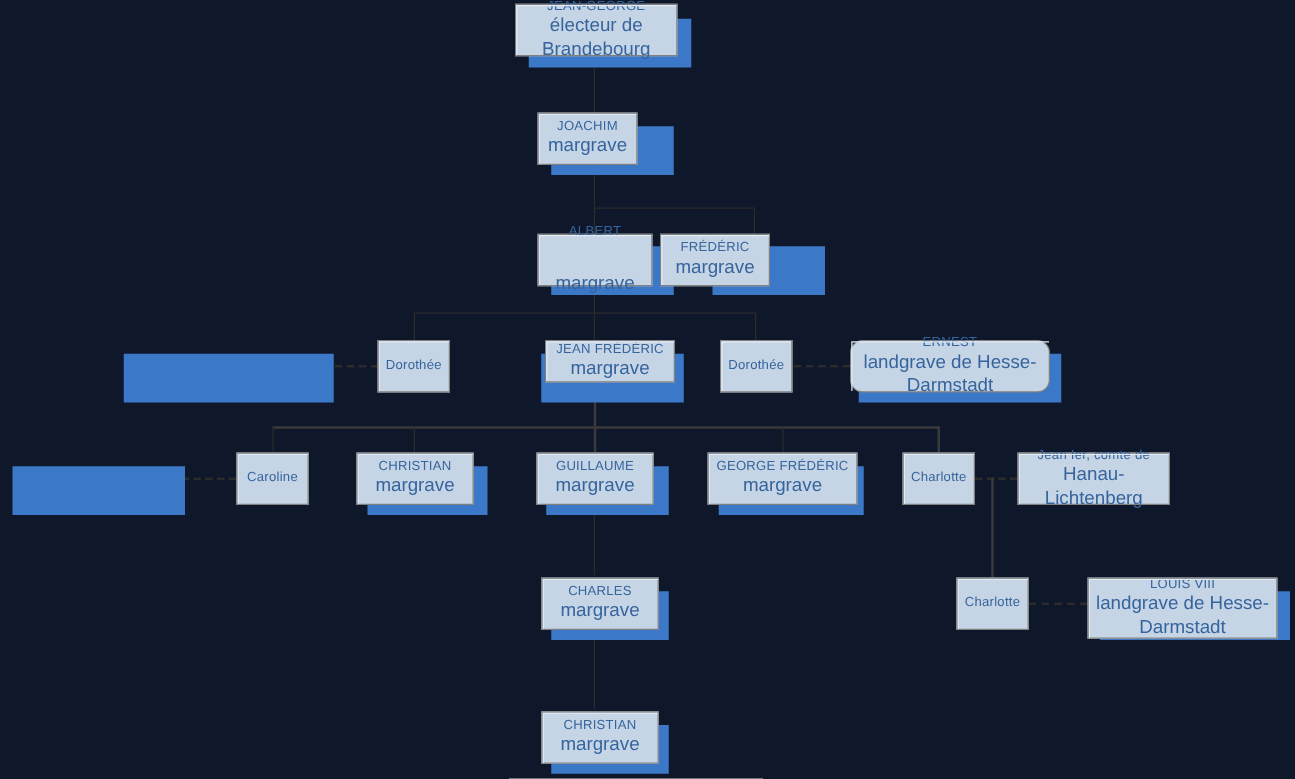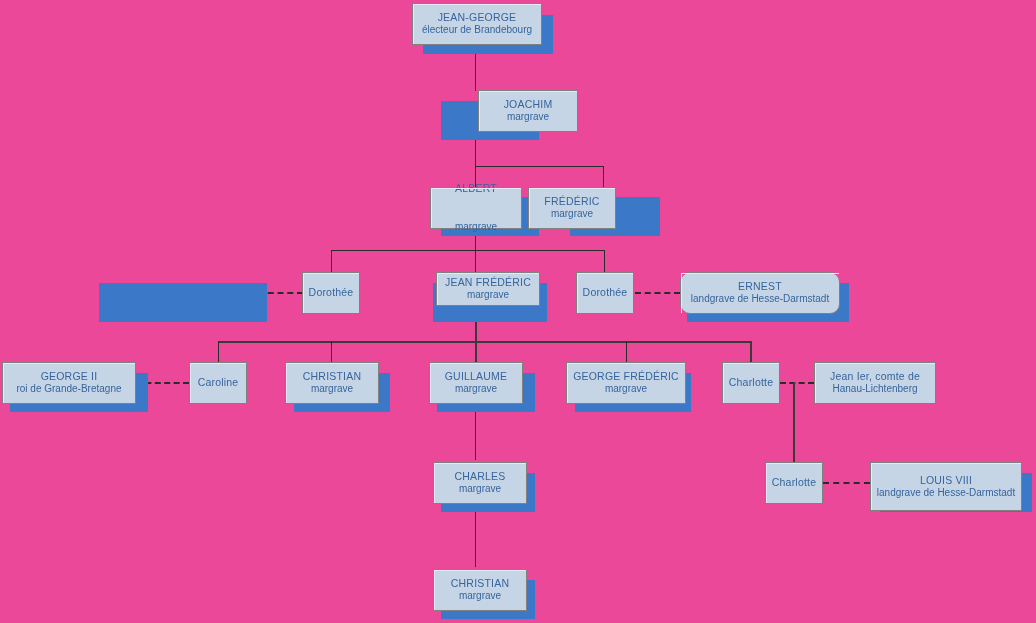--- a/index.html
+++ b/index.html
@@ -1,36 +1,36 @@
 <!DOCTYPE html>
 <html><head>
 <meta charset="utf-8">
 <style>
   html,body{margin:0;padding:0;background:#ffffff;}
   body{font-family:"Liberation Sans",sans-serif;}
-  #canvas{position:relative;width:1036px;height:623px;background:#ec4899;overflow:hidden;}
+  #canvas{position:relative;width:1036px;height:623px;background:#0f172a;overflow:hidden;}
 
   
   .ln{position:absolute;background:#2b2b2b;}
   .ln.h{height:1px;}
   .ln.v{width:1px;}
   .ln.thick{background:#3a3a3a;}
   .ln.h.thick{height:2px;}
   .ln.v.thick{width:2px;}
 
   
   .dash{position:absolute;height:0;border-top:2px dashed #2b2b2b;}
 
   
   .node{position:absolute;box-sizing:border-box;
         background:#c6d5e6;border:1px solid #808080;
         display:flex;flex-direction:column;align-items:center;justify-content:center;
         color:#36649c;text-align:center;line-height:1.25;z-index:5;}
   .node .nm{font-size:10.5px;letter-spacing:.2px;}
-  .node .ti{font-size:10px;text-align:center;}
+  .node .ti{font-size:15px;text-align:center;}
   .node.caps .nm{text-transform:uppercase;}
   .node.single{justify-content:center;}
 
   
   .shadow{position:absolute;background:#3c78c8;z-index:1;}
 
   
   .node::after{content:"";position:absolute;inset:0;
       box-shadow:inset 1px 1px 0 #e3ecf5;pointer-events:none;}
 </style>
@@ -87,21 +87,21 @@
   <div class="shadow" style="left:575px;top:373px;width:116px;height:39px;"></div>
   <div class="shadow" style="left:441px;top:473px;width:94px;height:39px;"></div>
   <div class="shadow" style="left:880px;top:473px;width:152px;height:39px;"></div>
   <div class="shadow" style="left:441px;top:580px;width:94px;height:39px;"></div>
 
   <div class="node caps" style="left:412px;top:3px;width:130px;height:42px;">
     <span class="nm">JEAN-GEORGE</span>
     <span class="ti">électeur de Brandebourg</span>
   </div>
 
-  <div class="node caps" style="left:430px;top:90px;width:100px;height:42px;margin-left:48px;">
+  <div class="node caps" style="left:430px;top:90px;width:80px;height:42px;">
     <span class="nm">JOACHIM</span>
     <span class="ti">margrave</span>
   </div>
 
   <div class="node caps" style="left:430px;top:187px;width:92px;height:42px;gap:26px;">
     <span class="nm">ALBERT</span>
     <span class="ti">margrave</span>
   </div>
 
   <div class="node caps" style="left:528px;top:187px;width:88px;height:42px;">
@@ -121,24 +121,20 @@
 
   <div class="node single" style="left:576px;top:272px;width:58px;height:42px;">
     <span class="nm">Dorothée</span>
   </div>
 
   <div class="node caps" style="left:680px;top:272px;width:160px;height:42px;border-radius:10px;">
     <span class="nm">ERNEST</span>
     <span class="ti">landgrave de Hesse-Darmstadt</span>
   </div>
 
-  <div class="node caps" style="left:2px;top:362px;width:134px;height:42px;">
-    <span class="nm">GEORGE II</span>
-    <span class="ti">roi de Grande-Bretagne</span>
-  </div>
 
   <div class="node single" style="left:189px;top:362px;width:58px;height:42px;">
     <span class="nm">Caroline</span>
   </div>
 
   <div class="node caps" style="left:285px;top:362px;width:94px;height:42px;">
     <span class="nm">CHRISTIAN</span>
     <span class="ti">margrave</span>
   </div>
 

